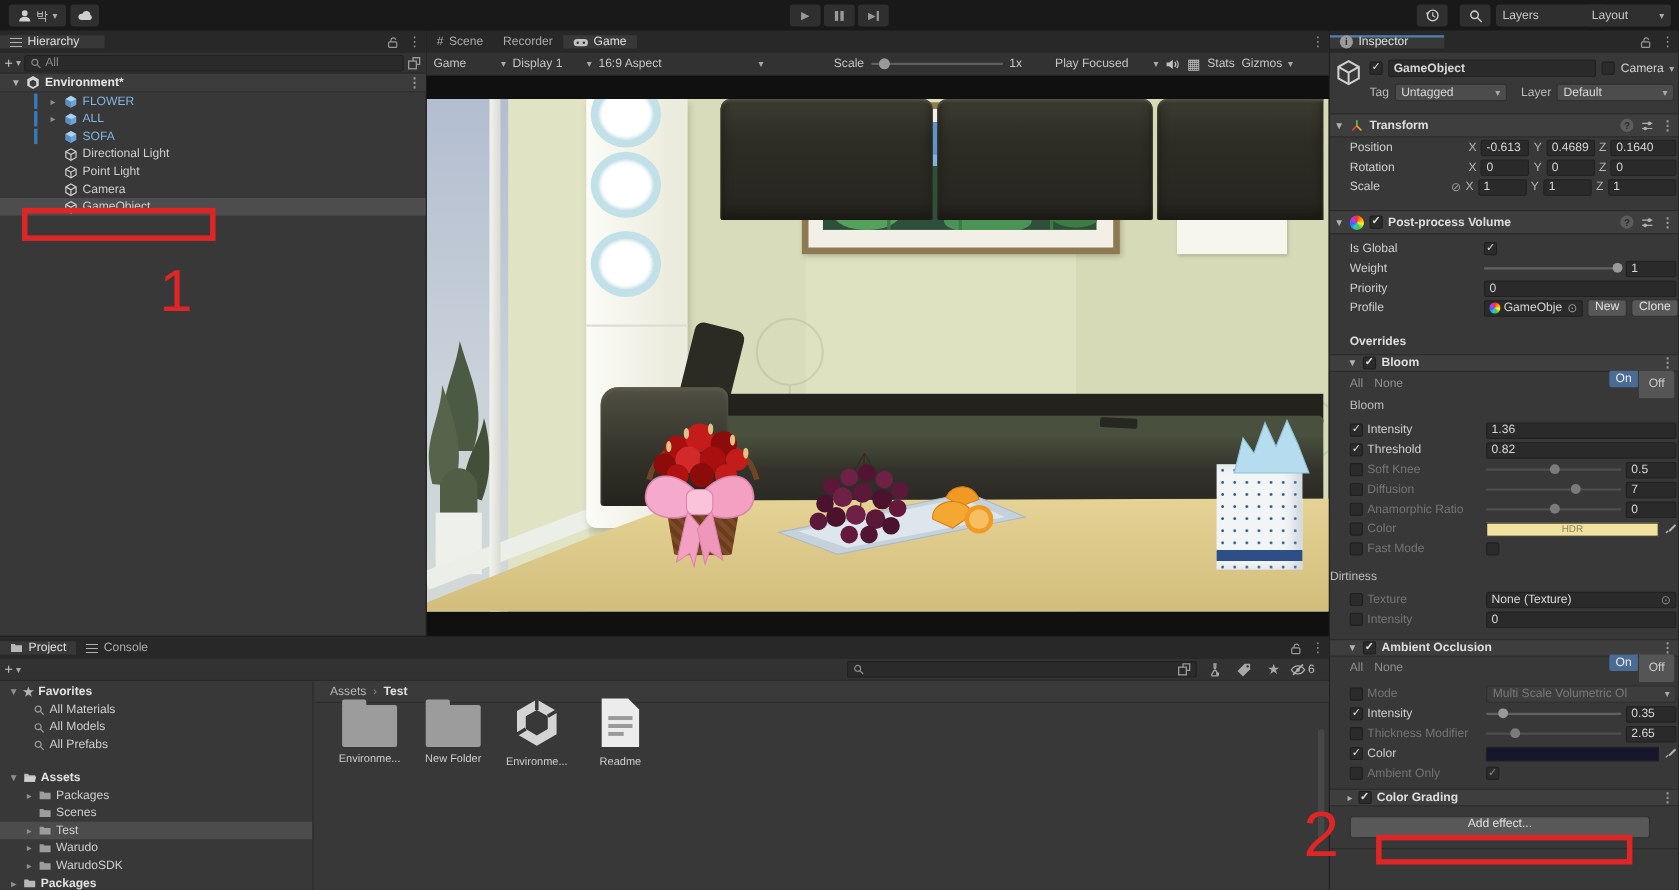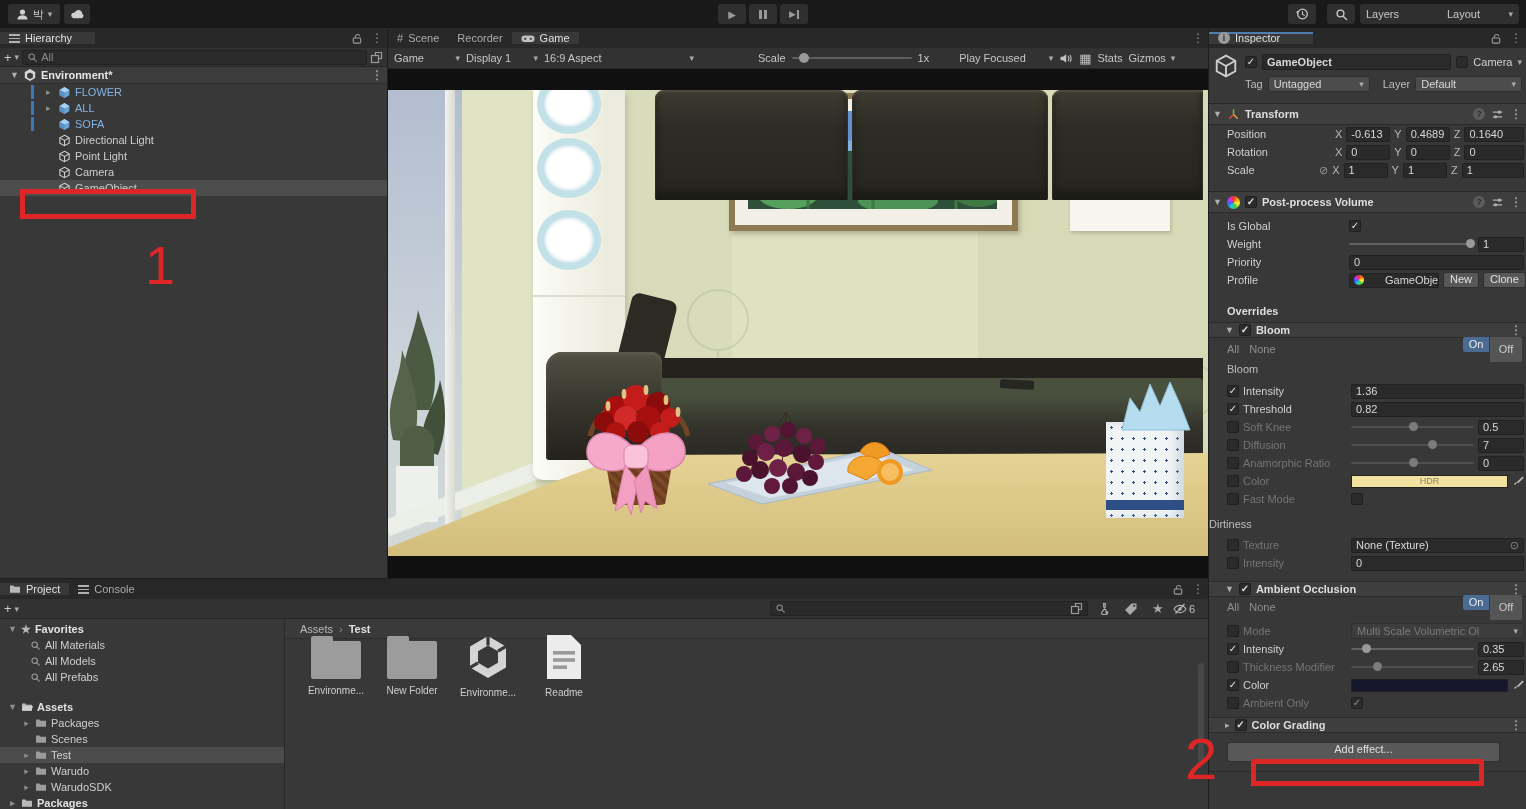--- a/index.html
+++ b/index.html
@@ -665,21 +665,21 @@
       </div>
   </div>
   <div class="irow">
     <span class="ilabel" style="width:118px;flex-basis:118px">Priority</span>
     <div class="fld grow">
         <span>0</span>
       </div>
   </div>
   <div class="irow">
     <span class="ilabel" style="width:118px;flex-basis:118px">Profile</span>
-    <div class="fld" style="width:90px;flex:0 0 90px;gap:21px">
+    <div class="fld" style="width:90px;flex:0 0 90px;gap:3px">
       <span class="rainbow" style="width:10px;height:10px;flex-basis:10px"></span>
       <span>GameObje</span>
       <span style="margin-left:auto;color:#9a9a9a">⊙</span>
     </div>
     <div class="btn" style="width:38px">
         <span>New</span>
       </div>
     <div class="btn" style="flex:1">
         <span>Clone</span>
       </div>

